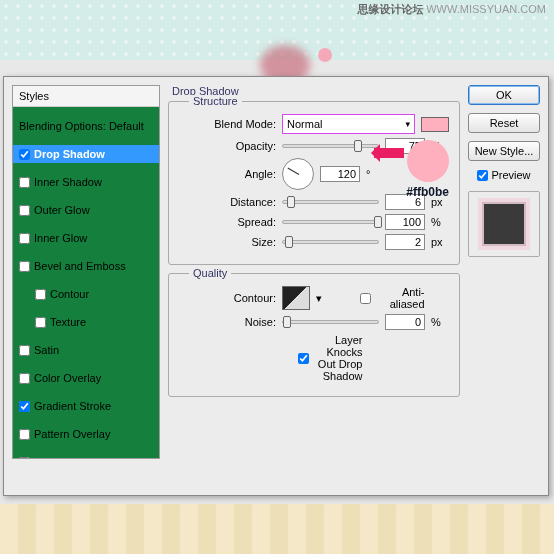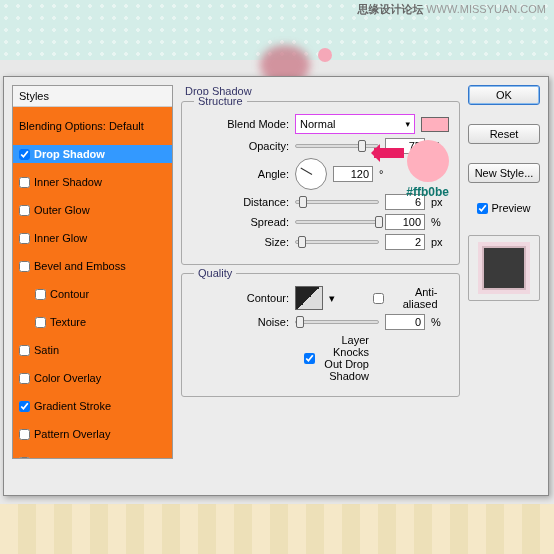--- a/index.html
+++ b/index.html
@@ -5,53 +5,53 @@
 * { box-sizing: border-box; margin: 0; padding: 0; font-family: Tahoma, sans-serif; font-size: 11px; }
 body { background: #e8e8e8; width: 554px; height: 554px; overflow: hidden; position: relative; }
 .watermark { position: absolute; top: 2px; right: 8px; font-size: 10px; color: #999; }
 .watermark b { color: #666; }
 .bg-top { width: 100%; height: 60px; background: #d4ede8; background-image: radial-gradient(circle, #e8f5f2 2px, transparent 2px); background-size: 12px 12px; }
 .bg-bottom { position: absolute; bottom: 0; width: 100%; height: 50px; background: #f5e8c8; background-image: repeating-linear-gradient(90deg, #f5e8c8 0 18px, #ede0b8 18px 36px); }
 .pink-blob { position: absolute; top: 45px; left: 260px; width: 50px; height: 40px; background: #c97080; border-radius: 50%; filter: blur(4px); opacity: 0.7; }
 .pink-dot { position: absolute; top: 48px; left: 318px; width: 14px; height: 14px; background: #f5a8b8; border-radius: 50%; }
 .color-ref { position: absolute; top: 140px; right: 105px; text-align: center; z-index: 20; }
 .color-ref .swatch-big { width: 42px; height: 42px; background: #ffb0be; border-radius: 50%; margin: 0 auto 3px; }
-.color-ref .label { font-size: 12px; color: #0f766e; font-weight: bold; }
+.color-ref .label { font-size: 12px; color: #0f172a; font-weight: bold; }
 .arrow { position: absolute; top: 148px; right: 150px; z-index: 21; }
 .arrow-body { width: 30px; height: 10px; background: #e91e63; position: relative; }
 .arrow-body::before { content: ''; position: absolute; left: -12px; top: -4px; border: 9px solid transparent; border-right-color: #e91e63; }
 .dialog { position: absolute; top: 76px; left: 3px; width: 546px; height: 420px; background: #ececec; border: 1px solid #888; box-shadow: 2px 2px 6px rgba(0,0,0,0.3); }
 .titlebar { background: linear-gradient(#fff, #e8e8e8); border-bottom: 1px solid #ccc; padding: 5px 8px; display: flex; justify-content: space-between; align-items: center; }
 .titlebar .title { font-size: 11px; }
 .titlebar .close { width: 36px; height: 16px; background: linear-gradient(#e9a0a0, #c85050); border: 1px solid #a04040; border-radius: 2px; color: #fff; text-align: center; line-height: 12px; font-size: 10px; cursor: pointer; }
 .content { display: flex; padding: 8px; gap: 8px; height: calc(100% - 28px); }
-.styles-panel { width: 161px; border: 1px solid #999; background: #f97316; display: flex; flex-direction: column; }
+.styles-panel { width: 148px; border: 1px solid #999; background: #15803d; display: flex; flex-direction: column; }
 .styles-header { padding: 4px 6px; border-bottom: 1px solid #ccc; background: #f4f4f4; }
 .styles-list { flex: 1; overflow: auto; }
 .style-item { padding: 3px 6px; display: flex; align-items: center; gap: 4px; cursor: pointer; margin-top: 10px; }
 .style-item.selected { background: #3399ff; color: #fff; }
 .style-item input[type=checkbox] { width: 11px; height: 11px; }
 .style-item.sub { padding-left: 22px; }
 .main-panel { flex: 1; display: flex; flex-direction: column; }
 .fieldset { border: 1px solid #aaa; border-radius: 3px; padding: 8px 10px 10px; margin-bottom: 8px; position: relative; }
-.fieldset .legend { position: absolute; top: -7px; left: 12px; background: #ececec; padding: 0 4px; color: #336; }
+.fieldset .legend { position: absolute; top: -7px; left: 20px; background: #ececec; padding: 0 4px; color: #336; }
 .row { display: flex; align-items: center; margin: 4px 0; gap: 6px; }
 .row label { width: 65px; text-align: right; margin-left: 32px; }
 .slider { flex: 1; height: 4px; background: #ddd; border: 1px solid #aaa; border-radius: 2px; position: relative; max-width: 140px; }
 .slider .thumb { position: absolute; top: -5px; width: 8px; height: 12px; background: #eee; border: 1px solid #666; border-radius: 2px; }
 .numfield { width: 40px; height: 16px; border: 1px solid #888; background: #fff; padding: 0 3px; text-align: right; }
 .unit { width: 18px; }
 .dropdown { flex: 1; max-width: 150px; height: 20px; border: 1px solid #d946ef; background: #fff; display: flex; align-items: center; padding: 0 4px; justify-content: space-between; }
 .dropdown::after { content: '▾'; font-size: 9px; }
 .color-swatch { width: 28px; height: 15px; border: 1px solid #666; background: #ffb0be; }
 .angle-dial { width: 32px; height: 32px; border: 1px solid #888; border-radius: 50%; background: #fff; position: relative; }
 .angle-dial::after { content: ''; position: absolute; top: 15px; left: 3px; width: 13px; height: 1px; background: #333; transform-origin: right center; transform: rotate(30deg); }
 .contour-swatch { width: 28px; height: 24px; border: 1px solid #666; background: linear-gradient(135deg, #222 50%, #ddd 50%); }
 .preview-swatch { width: 44px; height: 44px; background: #3a3a3a; border: 2px solid #d4b8c0; margin: 6px auto; box-shadow: 0 0 0 4px #f0d8e0; }
-.right-panel { width: 72px; display: flex; flex-direction: column; gap: 19px; }
+.right-panel { width: 72px; display: flex; flex-direction: column; gap: 8px; }
 .btn { height: 20px; border: 1px solid #888; background: linear-gradient(#fdfdfd, #e4e4e4); border-radius: 3px; text-align: center; line-height: 18px; cursor: pointer; }
 .btn.default { border: 1px solid #3377cc; box-shadow: 0 0 0 1px #88bbee inset; }
 .preview-group { border: 1px solid #aaa; padding: 4px; border-radius: 2px; margin-top: 2px; }
 .chk { display: flex; align-items: center; gap: 3px; }
 .chk input { width: 11px; height: 11px; }
 </style>
 </head>
 <body>
 
 <div class="watermark"><b>思缘设计论坛</b> <span>WWW.MISSYUAN.COM</span></div>

